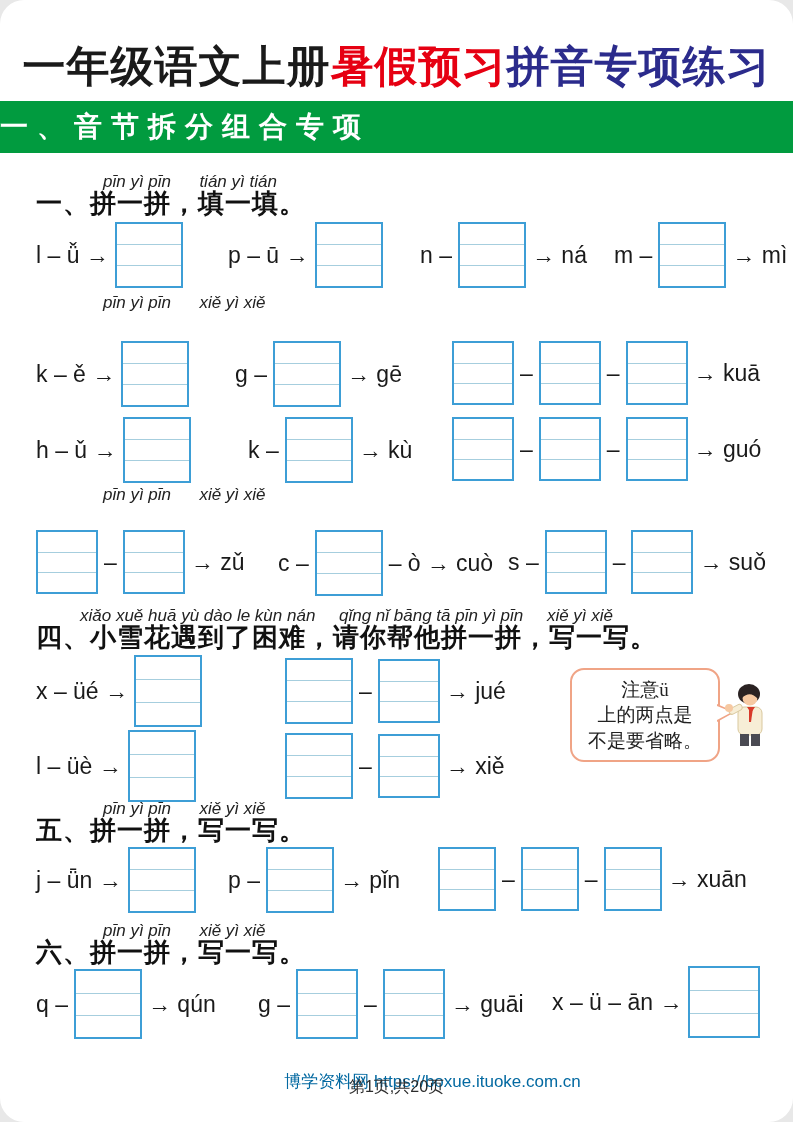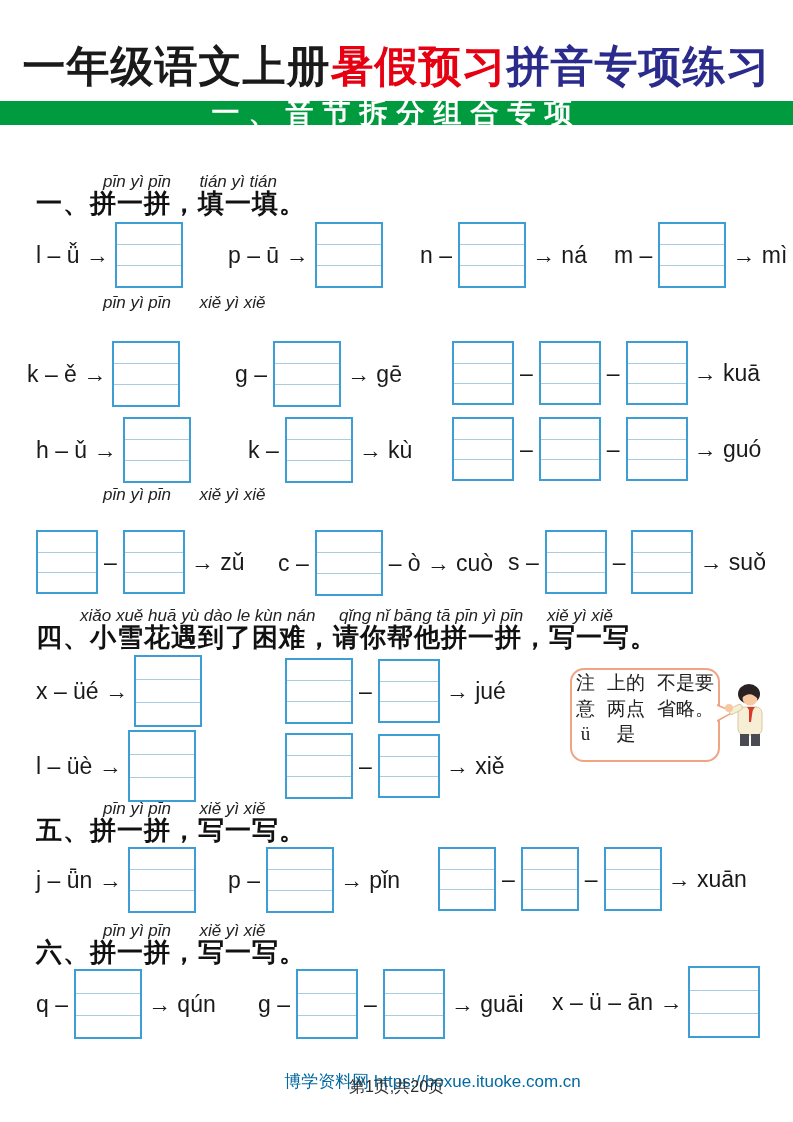--- a/index.html
+++ b/index.html
@@ -1,45 +1,45 @@
 <!DOCTYPE html>
 <html><head>
 <meta charset="utf-8">
 <style>
   html,body{margin:0;padding:0;background:#e8e8e8;}
   .page{
     position:relative;width:793px;height:1122px;background:#ffffff;
     margin:0 auto;overflow:hidden;
-    font-family:"Liberation Sans", sans-serif;color:#111;
+    font-family:"Liberation Sans", sans-serif;color:#111;border-radius:24px;
   }
   
   .title{position:absolute;top:38px;left:0;width:100%;text-align:center;
     font-size:43px;font-weight:800;white-space:nowrap;letter-spacing:1px;}
   .t-black{color:#1a1a1a;} .t-red{color:#e60012;} .t-navy{color:#2b2b8c;}
   
-  .banner{position:absolute;top:101px;left:0;width:100%;height:24px;background:#019b3f;
-    display:flex;align-items:center;justify-content:center;}
+  .banner{position:absolute;top:101px;left:0;width:100%;height:52px;background:#019b3f;
+    display:flex;align-items:center;}
   .banner span{color:#ffffff;font-size:28px;font-weight:700;letter-spacing:9px;}
   
   .pinyin{position:absolute;font-size:17px;color:#222;white-space:pre;font-style:italic;}
   .heading{position:absolute;font-size:26px;font-weight:800;color:#111;letter-spacing:1px;white-space:nowrap;}
   
   .grp{position:absolute;display:flex;align-items:center;gap:6px;
     font-size:23px;color:#1a1a1a;white-space:pre;}
   .lbl{white-space:pre;}
   .pbox{width:68px;height:66px;border:2px solid #3d9ed6;background:#fff;
     position:relative;box-sizing:border-box;flex:0 0 auto;}
   .pbox::before,.pbox::after{content:"";position:absolute;left:0;right:0;height:1px;background:#a6cede;}
   .pbox::before{top:33%;} .pbox::after{top:66%;}
   .pbox.sm{width:62px;height:64px;} .pbox.xs{width:58px;height:64px;}
   .pbox.tall{height:72px;} .pbox.t70{height:70px;}
   
   .bubble{position:absolute;left:570px;top:668px;width:150px;height:94px;
     border:2px solid #f0a486;border-radius:14px;background:#fff;box-sizing:border-box;
-    display:flex;flex-direction:row;justify-content:center;
+    display:flex;flex-direction:column;justify-content:center;
     font-size:19px;line-height:1.35;text-align:center;color:#222;
     font-family:"Liberation Serif", serif;}
   .bubble .tail{position:absolute;right:-17px;top:34px;width:0;height:0;
     border-top:8px solid transparent;border-bottom:10px solid transparent;
     border-left:18px solid #f0a486;}
   .bubble .tail::after{content:"";position:absolute;left:-18px;top:-6px;width:0;height:0;
     border-top:6px solid transparent;border-bottom:8px solid transparent;border-left:15px solid #fff;}
   .kid{position:absolute;left:720px;top:682px;}
   
   .footer-mark{position:absolute;top:1070px;left:16px;width:100%;text-align:center;
@@ -77,21 +77,21 @@
     <span class="lbl">→ ná</span>
   </div>
   <div class="grp" style="left:614px;top:222px">
     <span class="lbl">m –</span>
     <div class="pbox"></div>
     <span class="lbl">→ mì</span>
   </div>
 
   <div class="pinyin" style="left:103px;top:293px">pīn yì pīn      xiě yì xiě</div>
 
-  <div class="grp" style="left:27px;top:341px">
+  <div class="grp" style="left:36px;top:341px">
     <span class="lbl">k – ě →</span>
     <div class="pbox"></div>
   </div>
   <div class="grp" style="left:235px;top:341px">
     <span class="lbl">g –</span>
     <div class="pbox"></div>
     <span class="lbl">→ gē</span>
   </div>
   <div class="grp" style="left:452px;top:341px">
     <div class="pbox sm"></div>

